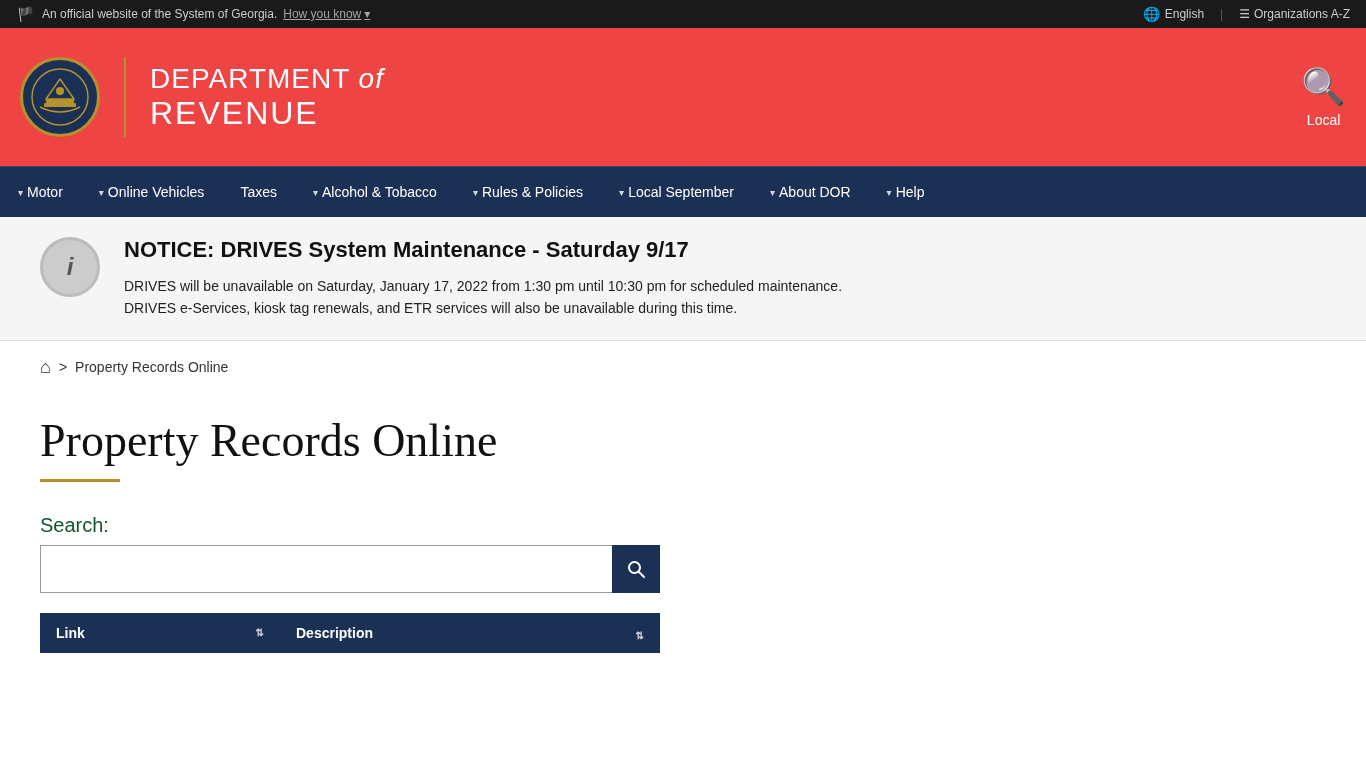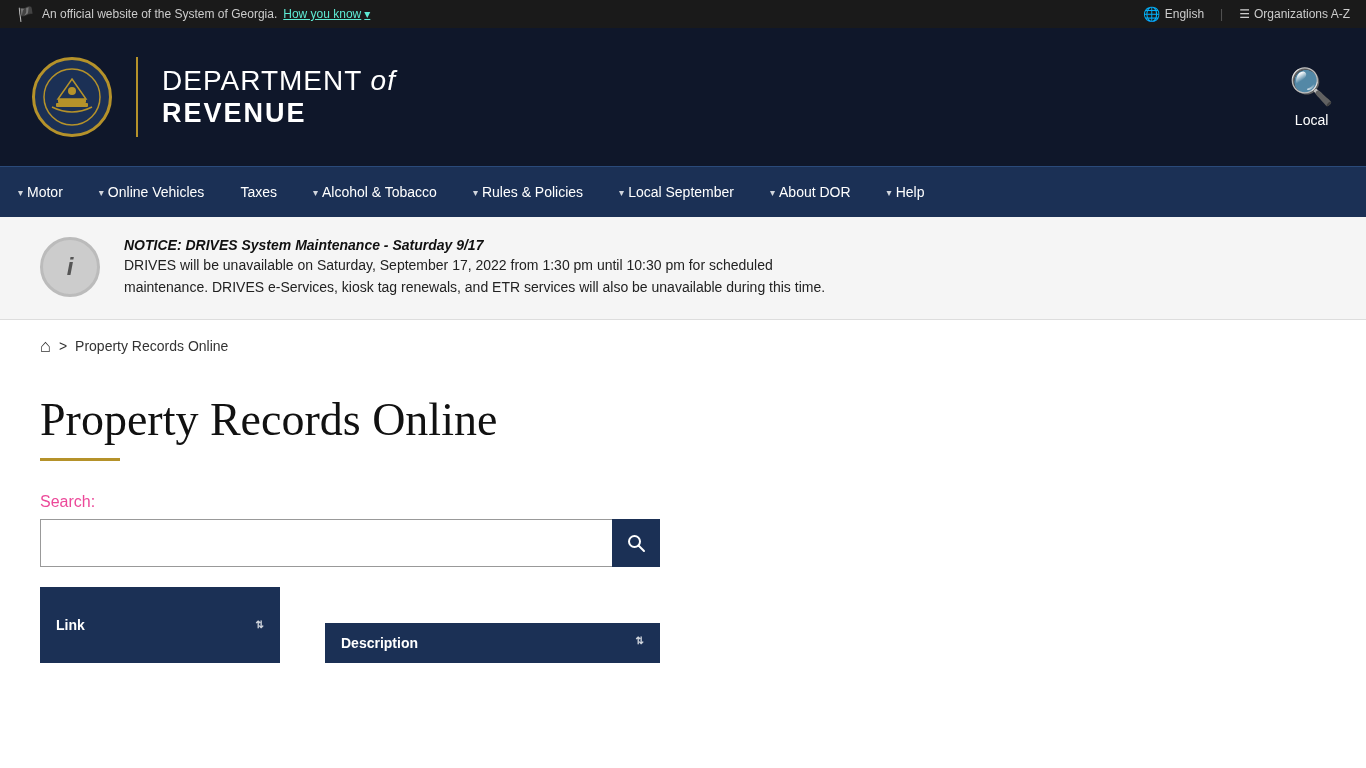--- a/index.html
+++ b/index.html
@@ -17,57 +17,57 @@
       height: 28px;
     }
     .top-bar-left { display: flex; align-items: center; gap: 6px; }
     .top-bar-right { display: flex; align-items: center; gap: 16px; }
     .flag-icon {
       width: 20px; height: 14px;
       display: inline-flex; align-items: center; justify-content: center;
       font-size: 14px;
     }
     .how-you-know {
-      color: #5eead4;
+      color: #a3a3a3;
       text-decoration: underline;
       cursor: pointer;
       display: flex; align-items: center; gap: 3px;
     }
     .globe-icon { font-size: 14px; }
     .top-bar-right a { color: #ccc; text-decoration: none; display: flex; align-items: center; gap: 4px; }
     .divider-v { color: #555; }
 
     
     .header {
-      background: #0f172a;
+      background: #ef4444;
       display: flex;
       align-items: center;
       justify-content: space-between;
-      padding: 12px 32px;
+      padding: 12px 20px;
       height: 138px;
     }
     .header-logo { display: flex; align-items: center; gap: 16px; }
     .logo-circle {
       width: 80px; height: 80px;
       border-radius: 50%;
       border: 3px solid #b5922a;
       background: #1b3055;
       display: flex; align-items: center; justify-content: center;
       overflow: hidden;
     }
     .logo-svg { width: 60px; height: 60px; }
     .header-divider {
       width: 2px; height: 80px;
       background: #b5922a;
       margin: 0 8px;
     }
     .header-title { color: #fff; line-height: 1.15; }
     .header-title .dept { font-size: 28px; font-weight: 400; letter-spacing: 1px; }
     .header-title .dept em { font-style: italic; font-weight: 300; }
-    .header-title .revenue { font-size: 27px; font-weight: 700; letter-spacing: 2px; }
+    .header-title .revenue { font-size: 32px; font-weight: 400; letter-spacing: 2px; }
     .header-search {
       display: flex; flex-direction: column; align-items: center; gap: 4px;
       color: #fff; cursor: pointer;
     }
     .search-icon-lg { font-size: 36px; }
 
     
     .nav {
       background: #1b3055;
       border-top: 1px solid #2a4a7a;
@@ -103,21 +103,21 @@
     }
     .notice-icon {
       width: 60px; height: 60px; min-width: 60px;
       border-radius: 50%;
       background: #ccc;
       display: flex; align-items: center; justify-content: center;
       font-size: 24px; font-style: italic; font-weight: 700; color: #555;
       border: 3px solid #bbb;
     }
     .notice-content {}
-    .notice-title { font-size: 14px; font-weight: 700; margin-bottom: 1px; color: #111; font-style: italic; }
+    .notice-title { font-size: 22px; font-weight: 700; margin-bottom: 12px; color: #111; }
     .notice-body { font-size: 14px; line-height: 1.6; color: #222; max-width: 720px; }
 
     
     .breadcrumb {
       padding: 16px 40px;
       display: flex; align-items: center; gap: 8px;
       font-size: 14px;
     }
     .home-icon { font-size: 18px; color: #333; cursor: pointer; }
     .bread-sep { color: #333; }
@@ -130,21 +130,21 @@
       font-weight: 400;
       color: #111;
       font-family: Georgia, serif;
       margin-bottom: 12px;
     }
     .title-underline {
       width: 80px; height: 3px;
       background: #b5922a;
       margin-bottom: 32px;
     }
-    .search-label { font-size: 16px; font-weight: 400; margin-bottom: 8px; color: #ec4899; }
+    .search-label { font-size: 20px; font-weight: 400; margin-bottom: 8px; color: #14532d; }
     .search-row {
       display: flex; align-items: stretch;
       margin-bottom: 20px;
       max-width: 620px;
     }
     .search-input {
       flex: 1;
       height: 48px;
       border: 1px solid #999;
       border-right: none;
@@ -158,39 +158,38 @@
       border: none;
       cursor: pointer;
       display: flex; align-items: center; justify-content: center;
       color: #fff; font-size: 20px;
     }
 
     
     .table-header {
       display: flex;
       max-width: 620px;
-      gap: 45px;
     }
     .th-link {
       background: #1b3055;
       color: #fff;
       padding: 12px 16px;
       font-size: 14px;
       font-weight: 600;
       width: 240px;
       display: flex; align-items: center; justify-content: space-between;
     }
     .th-desc {
       background: #1b3055;
       color: #fff;
       padding: 12px 16px;
       font-size: 14px;
       font-weight: 600;
       flex: 1;
-      display: flex; align-items: flex-start; justify-content: space-between; margin-top: 36px;
+      display: flex; align-items: flex-end; justify-content: space-between;
     }
     .sort-icon { font-size: 10px; opacity: 0.8; }
   </style>
 </head>
 <body>
 
 <div class="top-bar">
   <div class="top-bar-left">
     <span class="flag-icon">🏴</span>
     <span>An official website of the System of Georgia.</span>
@@ -290,21 +289,21 @@
     </li>
   </ul>
 </nav>
 
 <div class="notice-bar">
   <div class="notice-icon">
     <span>i</span>
   </div>
   <div class="notice-content">
     <div class="notice-title">NOTICE:   DRIVES System Maintenance - Saturday 9/17</div>
-    <div class="notice-body">DRIVES will be unavailable on Saturday, September 17, 2022 from 1:30 pm until 10:30 pm for scheduled maintenance.  DRIVES e-Services, kiosk tag renewals, and ETR services will also be unavailable during this time.</div>
+    <div class="notice-body">DRIVES will be unavailable on Saturday, January 17, 2022 from 1:30 pm until 10:30 pm for scheduled maintenance.  DRIVES e-Services, kiosk tag renewals, and ETR services will also be unavailable during this time.</div>
   </div>
 </div>
 
 <div class="breadcrumb">
   <span class="home-icon">⌂</span>
   <span class="bread-sep">&gt;</span>
   <span class="bread-item">Property Records Online</span>
 </div>
 
 <div class="main-content">

